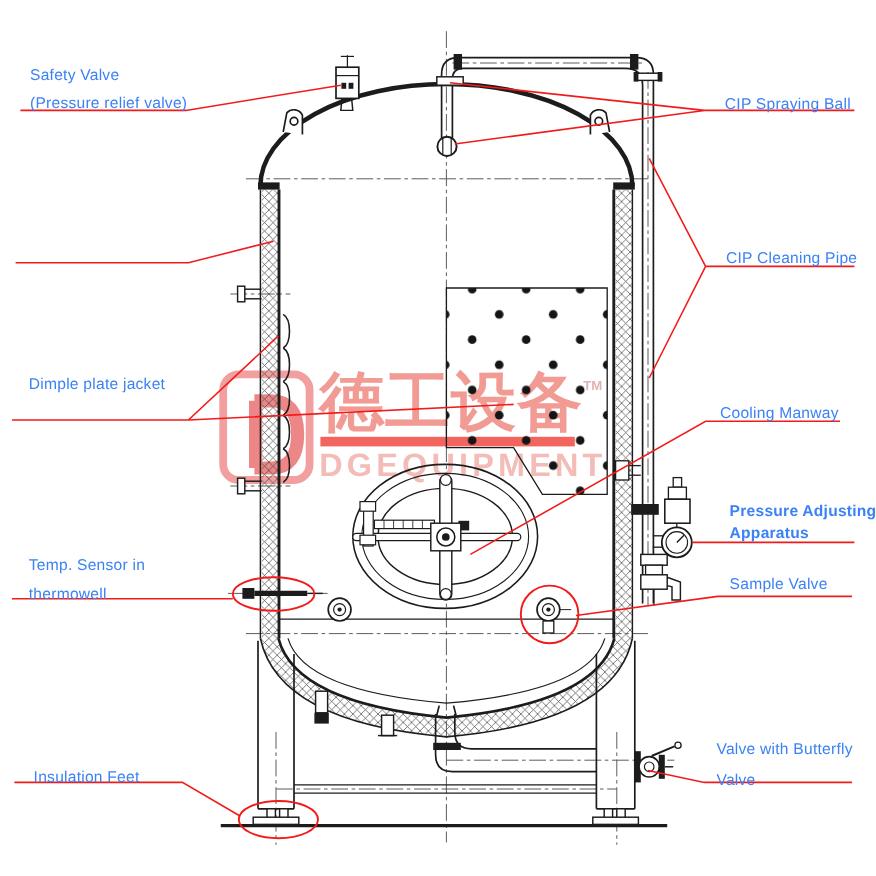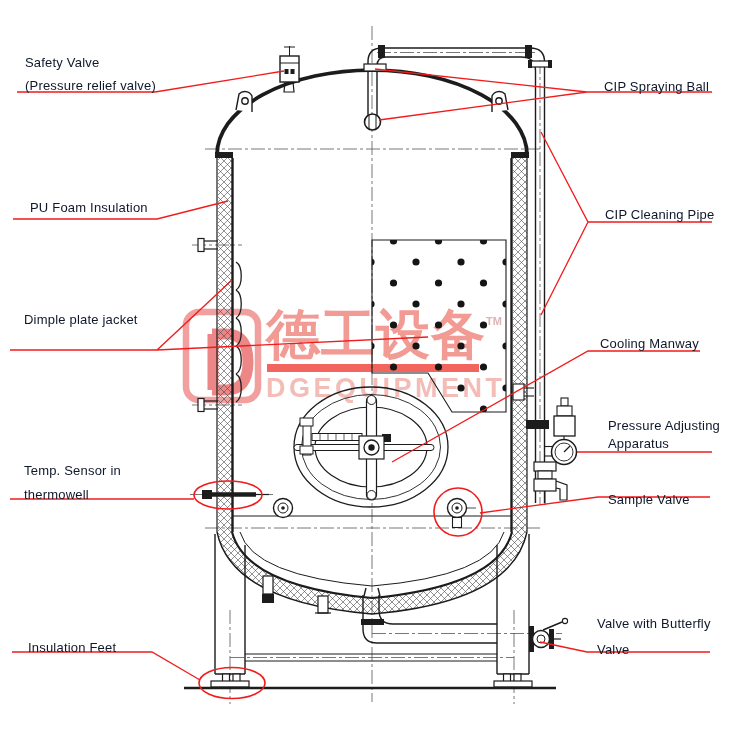--- a/index.html
+++ b/index.html
@@ -1,20 +1,20 @@
 <!DOCTYPE html>
 <html><head>
 <meta charset="utf-8">
 <style>
   html,body{margin:0;padding:0;background:#fff;}
   #stage{position:relative;width:730px;height:730px;background:#ffffff;overflow:hidden;
          font-family:"Liberation Sans","DejaVu Sans",sans-serif;}
   svg{position:absolute;left:0;top:0;}
-  .lbl{position:absolute;color:#0f172a;font-size:13px;line-height:23px;white-space:nowrap;letter-spacing:.2px;}
-  .lbl.bold{font-weight:normal;line-height:18px;}
+  .lbl{position:absolute;color:#3b82f6;font-size:13px;line-height:23px;white-space:nowrap;letter-spacing:.2px;}
+  .lbl.bold{font-weight:bold;line-height:18px;}
   .wm-cn{position:absolute;left:266px;top:299px;width:216px;color:#ef8a82;opacity:.85;
          font-size:54px;font-weight:bold;letter-spacing:1px;white-space:nowrap;}
   .wm-tm{font-size:11px;font-weight:bold;color:#d8a7a7;vertical-align:28px;letter-spacing:0;}
   .wm-bar{position:absolute;left:267px;top:364px;width:212px;height:8px;background:#ee4a42;opacity:.85;}
   .wm-en{position:absolute;left:266px;top:373px;color:#f3b9b4;opacity:.95;font-size:27px;
          font-weight:bold;letter-spacing:3.5px;white-space:nowrap;}
 </style>
 </head>
 <body>
 
@@ -255,41 +255,38 @@
     </g>
   </svg>
 
   <div class="lbl" style="left:25px;top:51px">
     <div>Safety Valve</div>
     <div>(Pressure relief valve)</div>
   </div>
   <div class="lbl" style="left:604px;top:75px">
     <div>CIP Spraying Ball</div>
   </div>
-  <div class="lbl" style="left:30px;top:196px">
-    <div>PU Foam Insulation</div>
-  </div>
   <div class="lbl" style="left:605px;top:203px">
     <div>CIP Cleaning Pipe</div>
   </div>
   <div class="lbl" style="left:24px;top:307px;line-height:25px">
     <div>Dimple plate jacket</div>
   </div>
   <div class="lbl" style="left:600px;top:332px">
     <div>Cooling Manway</div>
   </div>
   <div class="lbl bold" style="left:608px;top:417px">
     <div>Pressure Adjusting</div>
     <div>Apparatus</div>
   </div>
   <div class="lbl" style="left:24px;top:459px;line-height:24px">
     <div>Temp. Sensor in</div>
     <div>thermowell</div>
   </div>
-  <div class="lbl" style="left:608px;top:488px">
+  <div class="lbl" style="left:608px;top:475px">
     <div>Sample Valve</div>
   </div>
   <div class="lbl" style="left:28px;top:636px">
     <div>Insulation Feet</div>
   </div>
   <div class="lbl" style="left:597px;top:611px;line-height:26px">
     <div>Valve with Butterfly</div>
     <div>Valve</div>
   </div>
 </div>

